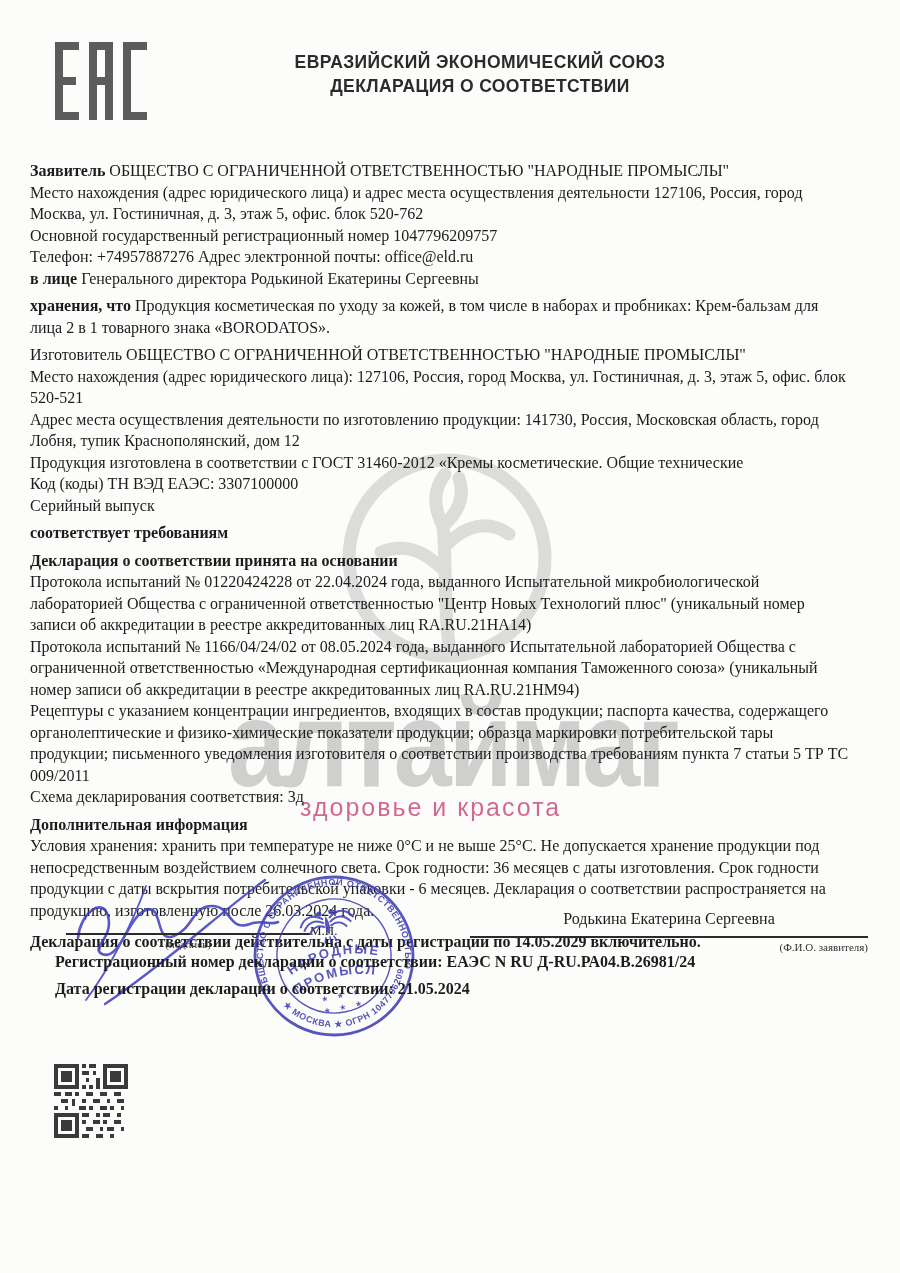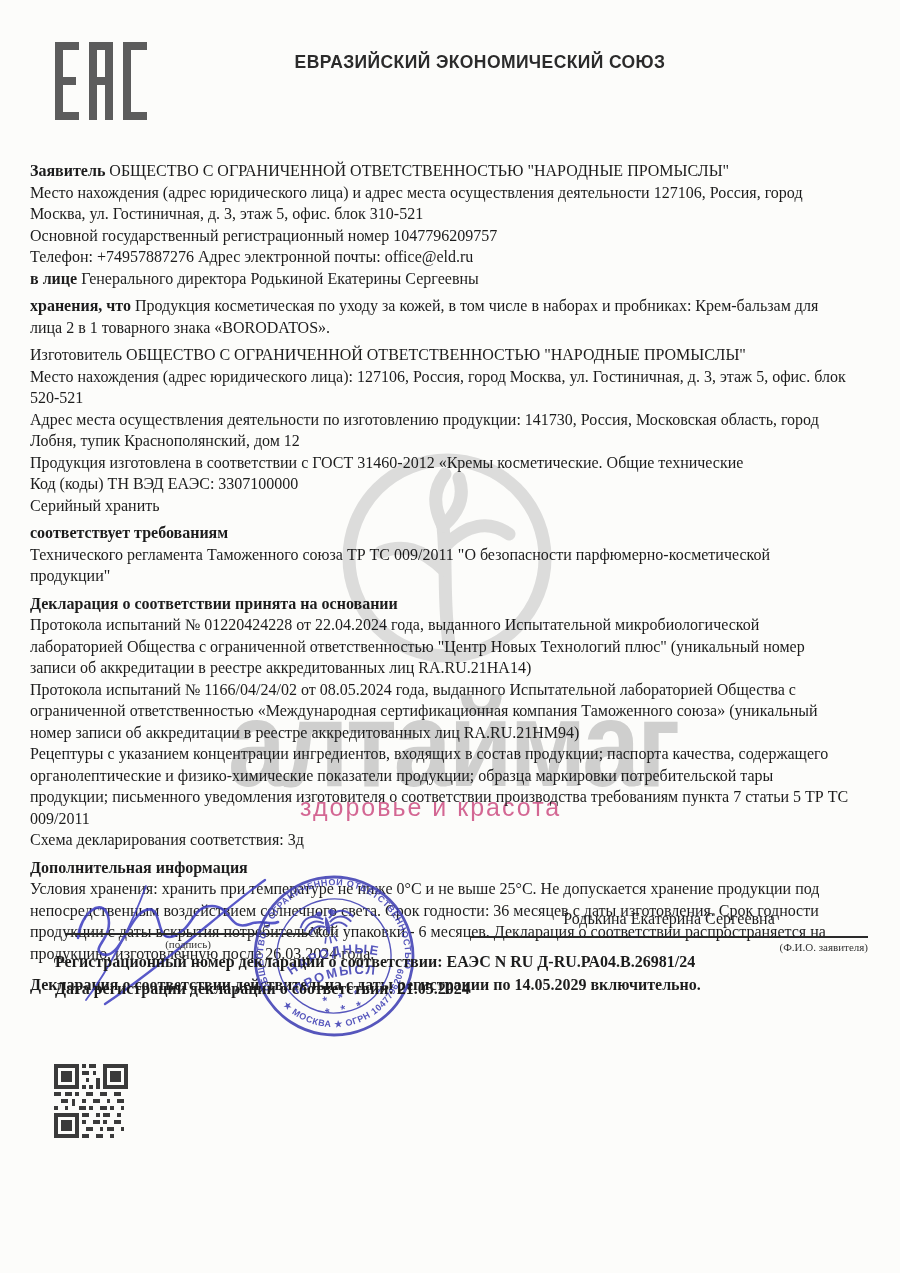--- a/index.html
+++ b/index.html
@@ -87,37 +87,37 @@
       <rect x="50" y="0" width="8" height="78"></rect>
     <rect x="34" y="0" width="24" height="8"></rect>
       <rect x="34" y="35" width="24" height="8"></rect>
 
     <rect x="68" y="0" width="8" height="78"></rect>
       <rect x="68" y="0" width="24" height="8"></rect>
     <rect x="68" y="70" width="24" height="8"></rect>
   </svg>
   <div class="titles">
     <div>ЕВРАЗИЙСКИЙ ЭКОНОМИЧЕСКИЙ СОЮЗ</div>
+    <div>ДЕКЛАРАЦИЯ О СООТВЕТСТВИИ</div>
   </div>
 
   <main class="body-text">
     <p><b class="lead">Заявитель </b><span>ОБЩЕСТВО С ОГРАНИЧЕННОЙ ОТВЕТСТВЕННОСТЬЮ "НАРОДНЫЕ ПРОМЫСЛЫ"</span></p>
-    <p><span>Место нахождения (адрес юридического лица) и адрес места осуществления деятельности 127106, Россия, город Москва, ул. Гостиничная, д. 3, этаж 5, офис. блок 310-521</span></p>
+    <p><span>Место нахождения (адрес юридического лица) и адрес места осуществления деятельности 127106, Россия, город Москва, ул. Гостиничная, д. 3, этаж 5, офис. блок 520-762</span></p>
     <p><span>Основной государственный регистрационный номер 1047796209757</span></p>
     <p><span>Телефон: +74957887276 Адрес электронной почты: office@eld.ru</span></p>
     <p><b class="lead">в лице </b><span>Генерального директора Родькиной Екатерины Сергеевны</span></p>
     <p class="mt"><b class="lead">хранения, что </b><span>Продукция косметическая по уходу за кожей, в том числе в наборах и пробниках: Крем-бальзам для лица 2 в 1 товарного знака «BORODATOS».</span></p>
     <p class="mt"><span>Изготовитель ОБЩЕСТВО С ОГРАНИЧЕННОЙ ОТВЕТСТВЕННОСТЬЮ "НАРОДНЫЕ ПРОМЫСЛЫ"</span></p>
     <p><span>Место нахождения (адрес юридического лица): 127106, Россия, город Москва, ул. Гостиничная, д. 3, этаж 5, офис. блок 520-521</span></p>
     <p><span>Адрес места осуществления деятельности по изготовлению продукции: 141730, Россия, Московская область, город Лобня, тупик Краснополянский, дом 12</span></p>
     <p><span>Продукция изготовлена в соответствии с ГОСТ 31460-2012 «Кремы косметические. Общие технические</span></p>
     <p><span>Код (коды) ТН ВЭД ЕАЭС: 3307100000</span></p>
-    <p><span>Серийный хранить</span></p>
+    <p><span>Серийный выпуск</span></p>
     <p class="b mt"><span>соответствует требованиям</span></p>
-    <p><span>Технического регламента Таможенного союза ТР ТС 009/2011 "О безопасности парфюмерно-косметической продукции"</span></p>
     <p class="b mt"><span>Декларация о соответствии принята на основании</span></p>
     <p><span>Протокола испытаний № 01220424228 от 22.04.2024 года, выданного Испытательной микробиологической лабораторией Общества с ограниченной ответственностью "Центр Новых Технологий плюс" (уникальный номер записи об аккредитации в реестре аккредитованных лиц RA.RU.21НА14)</span></p>
     <p><span>Протокола испытаний № 1166/04/24/02 от 08.05.2024 года, выданного Испытательной лабораторией Общества с ограниченной ответственностью «Международная сертификационная компания Таможенного союза» (уникальный номер записи об аккредитации в реестре аккредитованных лиц RA.RU.21НМ94)</span></p>
     <p><span>Рецептуры с указанием концентрации ингредиентов, входящих в состав продукции; паспорта качества, содержащего органолептические и физико-химические показатели продукции; образца маркировки потребительской тары продукции; письменного уведомления изготовителя о соответствии производства требованиям пункта 7 статьи 5 ТР ТС 009/2011</span></p>
     <p><span>Схема декларирования соответствия: 3д</span></p>
     <p class="b mt"><span>Дополнительная информация</span></p>
     <p><span>Условия хранения: хранить при температуре не ниже 0°С и не выше 25°С. Не допускается хранение продукции под непосредственным воздействием солнечного света. Срок годности: 36 месяцев с даты изготовления. Срок годности продукции с даты вскрытия потребительской упаковки - 6 месяцев. Декларация о соответствии распространяется на продукцию, изготовленную после 26.03.2024 года.</span></p>
     <p class="b mt10"><span>Декларация о соответствии действительна с даты регистрации по 14.05.2029 включительно.</span></p>
   </main>
 

